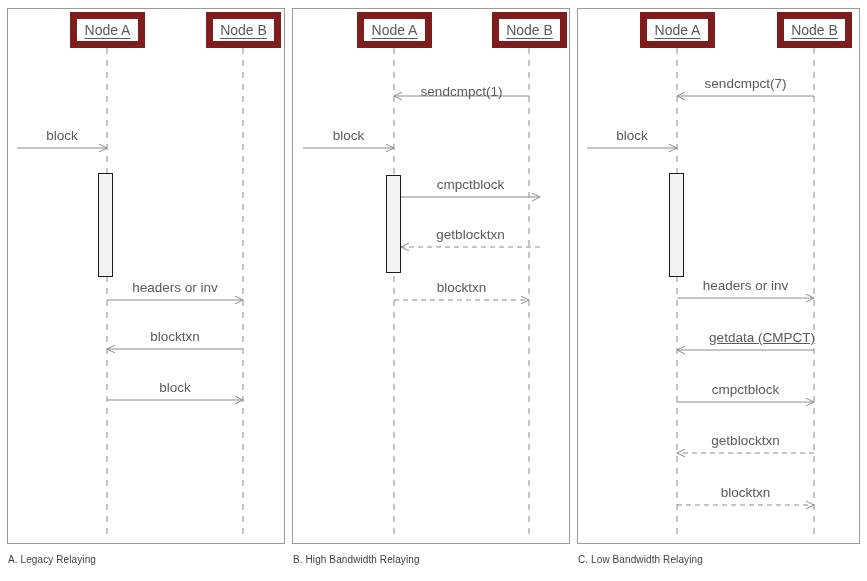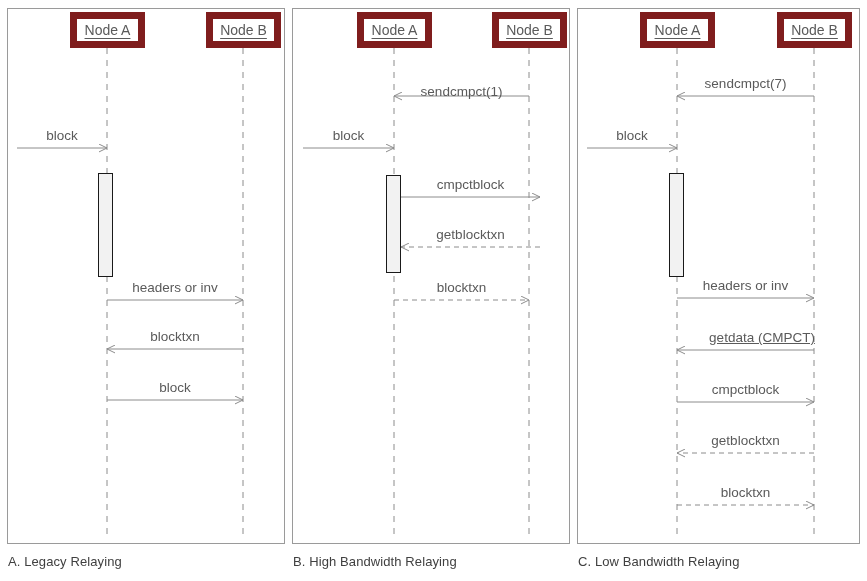--- a/index.html
+++ b/index.html
@@ -25,21 +25,21 @@
     border: 1px solid #9a9a9a;
     background: #ffffff;
   }
   .panel-svg {
     position: absolute;
     left: 0;
     top: 0;
   }
   .caption {
     position: absolute;
-    font-size: 13px;
+    font-size: 10px;
     color: #404040;
     white-space: nowrap;
     letter-spacing: 0.1px;
   }
   .node-box {
     position: absolute;
     box-sizing: border-box;
     border: 7px solid #7f1d1d;
     background: #ffffff;
     display: flex;

